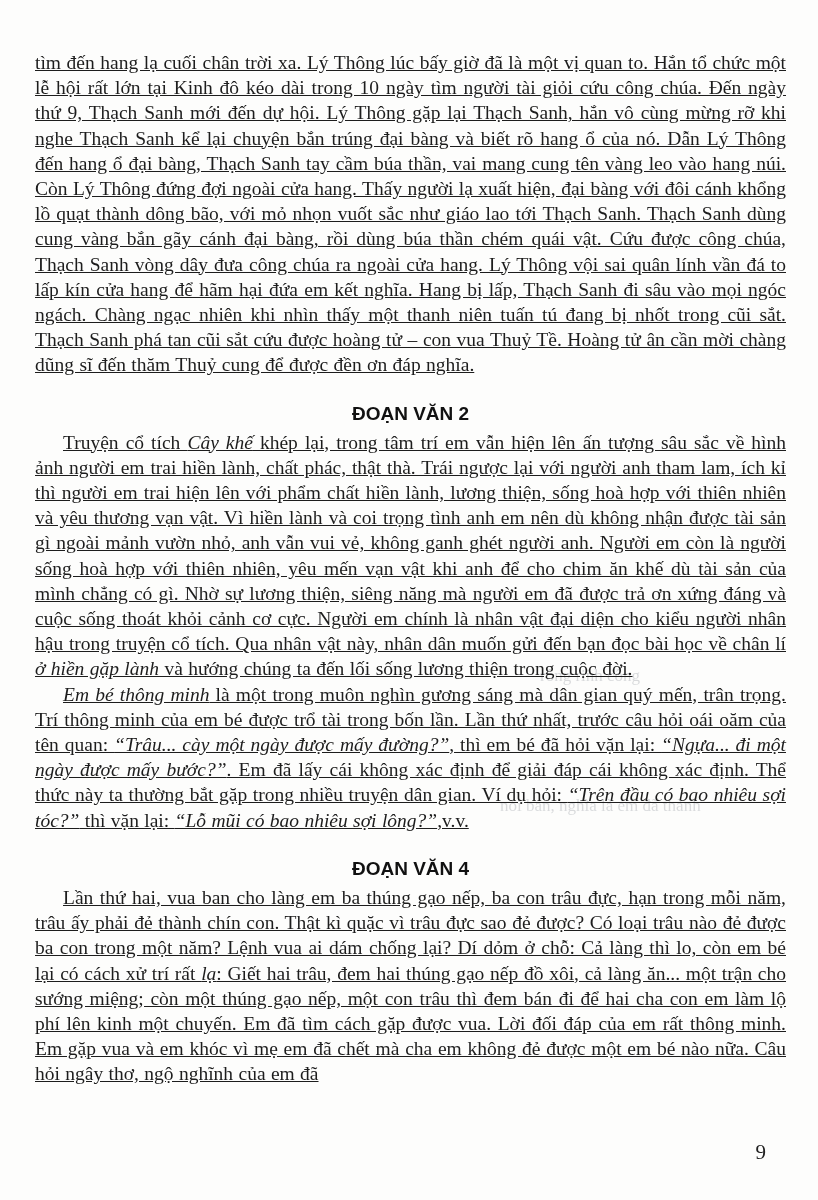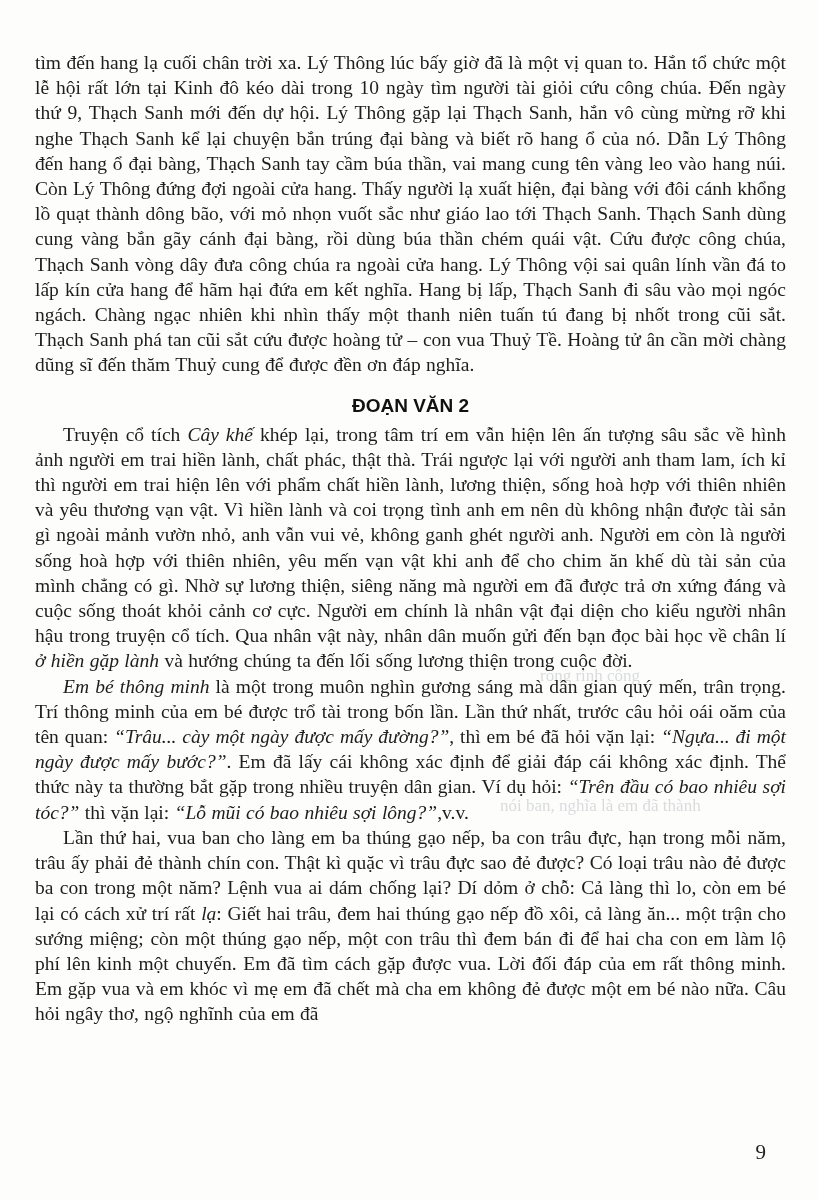--- a/index.html
+++ b/index.html
@@ -19,25 +19,26 @@
     top: 50px;
     width: 751px;
   }
   .para {
     margin: 0;
     font-size: 19.5px;
     line-height: 25.2px;
     text-align: justify;
     text-indent: 28px;
     word-spacing: 0.5px;
+    text-decoration: underline;
   }
   .para.no-indent { text-indent: 0; }
   .para em { font-style: italic; }
   .heading {
-    margin: 16px 0 5px 0;
+    margin: 24px 0 5px 0;
     font-family: "Liberation Sans", sans-serif;
     font-weight: bold;
     font-size: 19px;
     line-height: 23px;
     text-align: center;
     color: #111;
   }
   .page-number {
     position: absolute;
     right: 52px;
@@ -76,20 +77,21 @@
     <section>
       <h2 class="heading">ĐOẠN VĂN 2</h2>
       <p class="para"><span>Truyện cổ tích </span><em>Cây khế</em><span> khép lại, trong tâm trí em vẫn hiện lên ấn tượng sâu sắc về hình ảnh người em trai hiền lành, chất phác, thật thà. Trái ngược lại với người anh tham lam, ích kỉ thì người em trai hiện lên với phẩm chất hiền lành, lương thiện, sống hoà hợp với thiên nhiên và yêu thương vạn vật. Vì hiền lành và coi trọng tình anh em nên dù không nhận được tài sản gì ngoài mảnh vườn nhỏ, anh vẫn vui vẻ, không ganh ghét người anh. Người em còn là người sống hoà hợp với thiên nhiên, yêu mến vạn vật khi anh để cho chim ăn khế dù tài sản của mình chẳng có gì. Nhờ sự lương thiện, siêng năng mà người em đã được trả ơn xứng đáng và cuộc sống thoát khỏi cảnh cơ cực. Người em chính là nhân vật đại diện cho kiểu người nhân hậu trong truyện cổ tích. Qua nhân vật này, nhân dân muốn gửi đến bạn đọc bài học về chân lí </span><em>ở hiền gặp lành</em><span> và hướng chúng ta đến lối sống lương thiện trong cuộc đời.</span></p>
     </section>
 
     <section>
       <p class="para"><em>Em bé thông minh</em><span> là một trong muôn nghìn gương sáng mà dân gian quý mến, trân trọng. Trí thông minh của em bé được trổ tài trong bốn lần. Lần thứ nhất, trước câu hỏi oái oăm của tên quan: </span><em>“Trâu... cày một ngày được mấy đường?”</em><span>, thì em bé đã hỏi vặn lại: </span><em>“Ngựa... đi một ngày được mấy bước?”</em><span>. Em đã lấy cái không xác định để giải đáp cái không xác định. Thể thức này ta thường bắt gặp trong nhiều truyện dân gian. Ví dụ hỏi: </span><em>“Trên đầu có bao nhiêu sợi tóc?”</em><span> thì vặn lại: </span><em>“Lỗ mũi có bao nhiêu sợi lông?”</em><span>,v.v.</span></p>
     </section>
 
     <section>
+      <h2 class="heading">ĐOẠN VĂN 4</h2>
       <p class="para"><span>Lần thứ hai, vua ban cho làng em ba thúng gạo nếp, ba con trâu đực, hạn trong mỗi năm, trâu ấy phải đẻ thành chín con. Thật kì quặc vì trâu đực sao đẻ được? Có loại trâu nào đẻ được ba con trong một năm? Lệnh vua ai dám chống lại? Dí dỏm ở chỗ: Cả làng thì lo, còn em bé lại có cách xử trí rất </span><em>lạ</em><span>: Giết hai trâu, đem hai thúng gạo nếp đồ xôi, cả làng ăn... một trận cho sướng miệng; còn một thúng gạo nếp, một con trâu thì đem bán đi để hai cha con em làm lộ phí lên kinh một chuyến. Em đã tìm cách gặp được vua. Lời đối đáp của em rất thông minh. Em gặp vua và em khóc vì mẹ em đã chết mà cha em không đẻ được một em bé nào nữa. Câu hỏi ngây thơ, ngộ nghĩnh của em đã</span></p>
     </section>
 
   </div>
 
   <div class="page-number">9</div>
 
 </div>
 
 </body></html>

